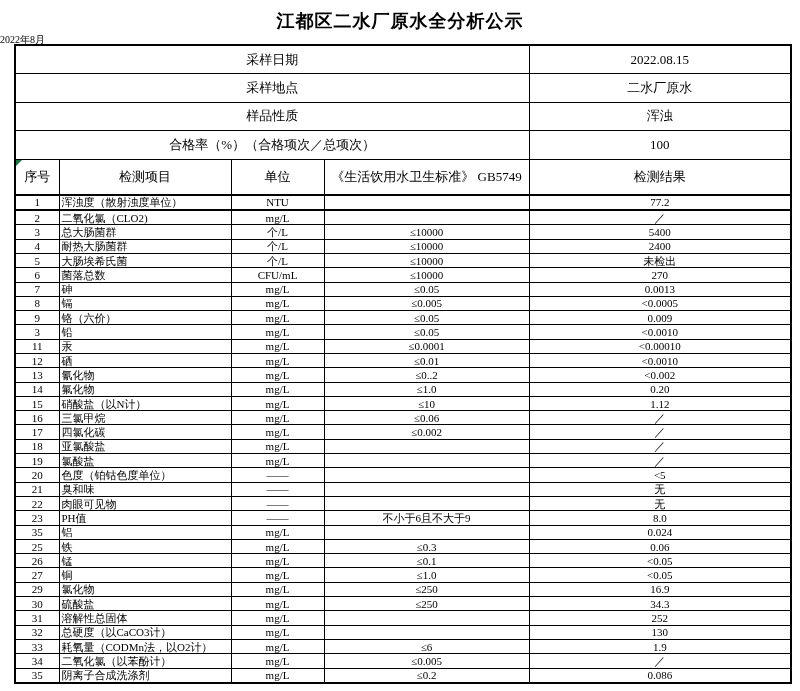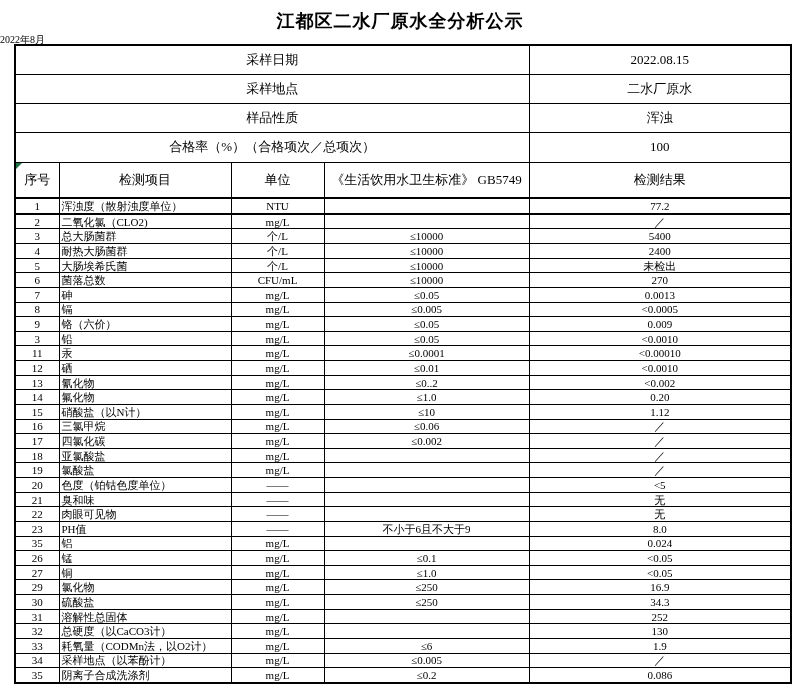--- a/index.html
+++ b/index.html
@@ -282,20 +282,27 @@
         <td class="cell-result">8.0</td>
       </tr>
       <tr>
         <td class="cell-seq">35</td>
         <td class="cell-item">铝</td>
         <td class="cell-unit">mg/L</td>
         <td class="cell-standard"></td>
         <td class="cell-result">0.024</td>
       </tr>
       <tr>
+        <td class="cell-seq">25</td>
+        <td class="cell-item">铁</td>
+        <td class="cell-unit">mg/L</td>
+        <td class="cell-standard">≤0.3</td>
+        <td class="cell-result">0.06</td>
+      </tr>
+      <tr>
         <td class="cell-seq">26</td>
         <td class="cell-item">锰</td>
         <td class="cell-unit">mg/L</td>
         <td class="cell-standard">≤0.1</td>
         <td class="cell-result">&lt;0.05</td>
       </tr>
       <tr>
         <td class="cell-seq">27</td>
         <td class="cell-item">铜</td>
         <td class="cell-unit">mg/L</td>
@@ -332,21 +339,21 @@
       </tr>
       <tr>
         <td class="cell-seq">33</td>
         <td class="cell-item">耗氧量（CODMn法，以O2计）</td>
         <td class="cell-unit">mg/L</td>
         <td class="cell-standard">≤6</td>
         <td class="cell-result">1.9</td>
       </tr>
       <tr>
         <td class="cell-seq">34</td>
-        <td class="cell-item">采样地点（以苯酚计）</td>
+        <td class="cell-item">二氧化氯（以苯酚计）</td>
         <td class="cell-unit">mg/L</td>
         <td class="cell-standard">≤0.005</td>
         <td class="cell-result">／</td>
       </tr>
       <tr>
         <td class="cell-seq">35</td>
         <td class="cell-item">阴离子合成洗涤剂</td>
         <td class="cell-unit">mg/L</td>
         <td class="cell-standard">≤0.2</td>
         <td class="cell-result">0.086</td>

